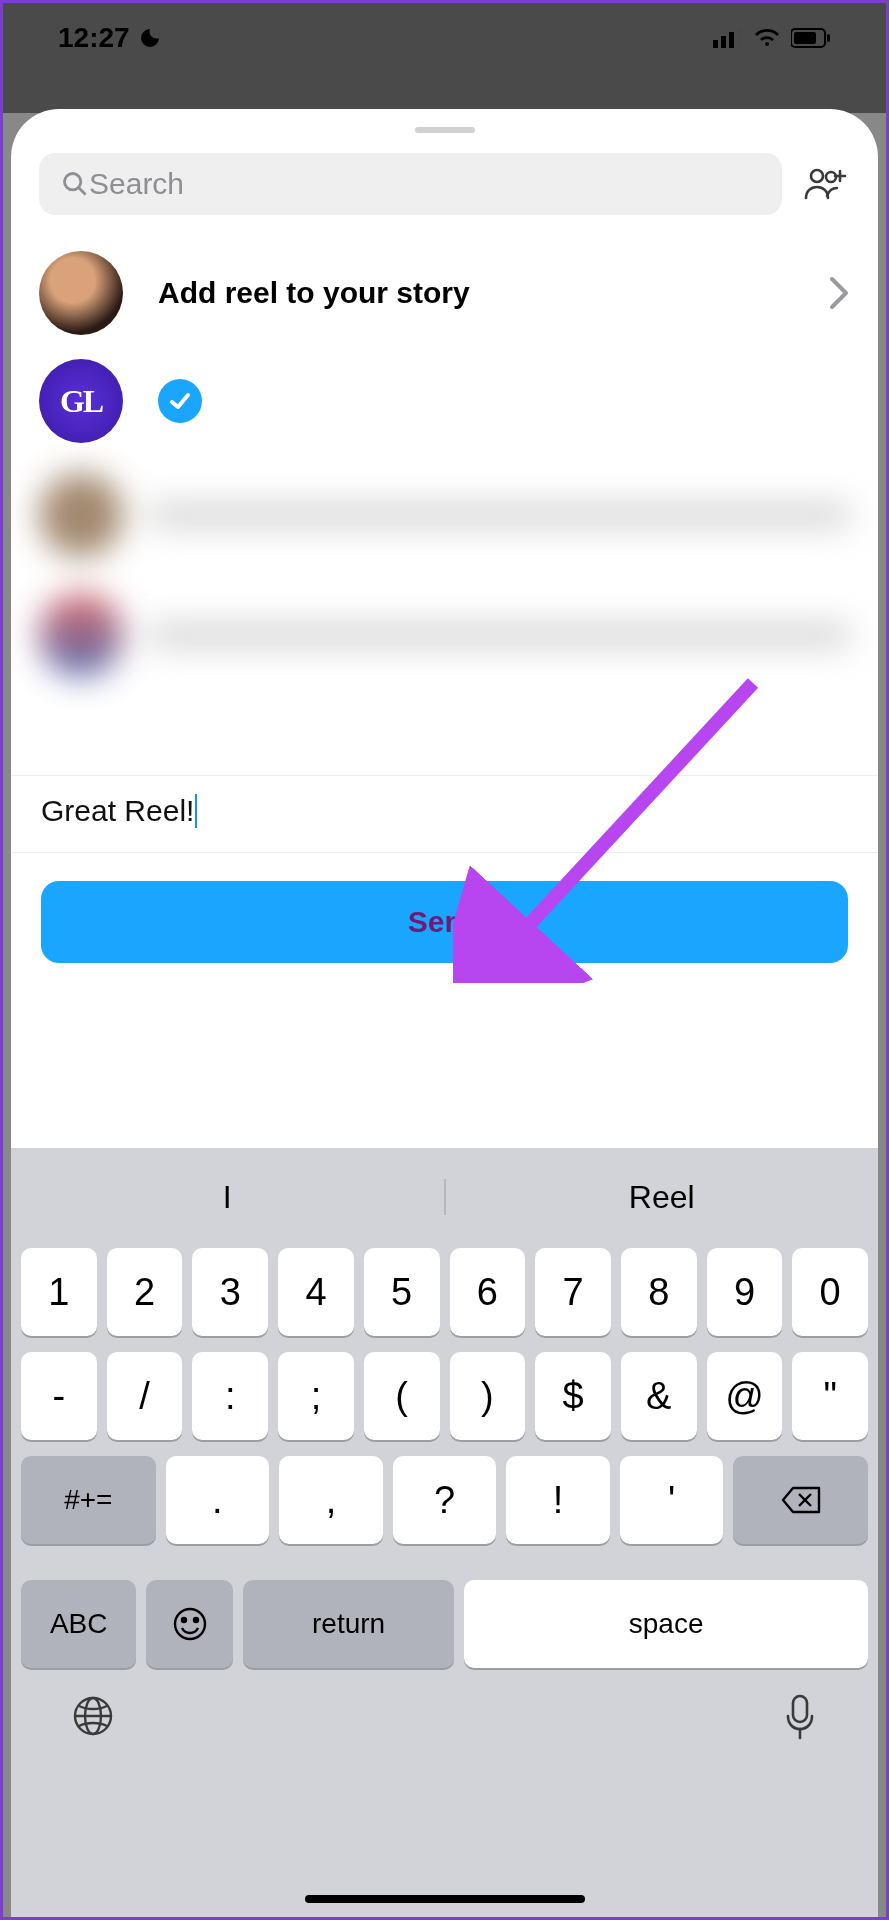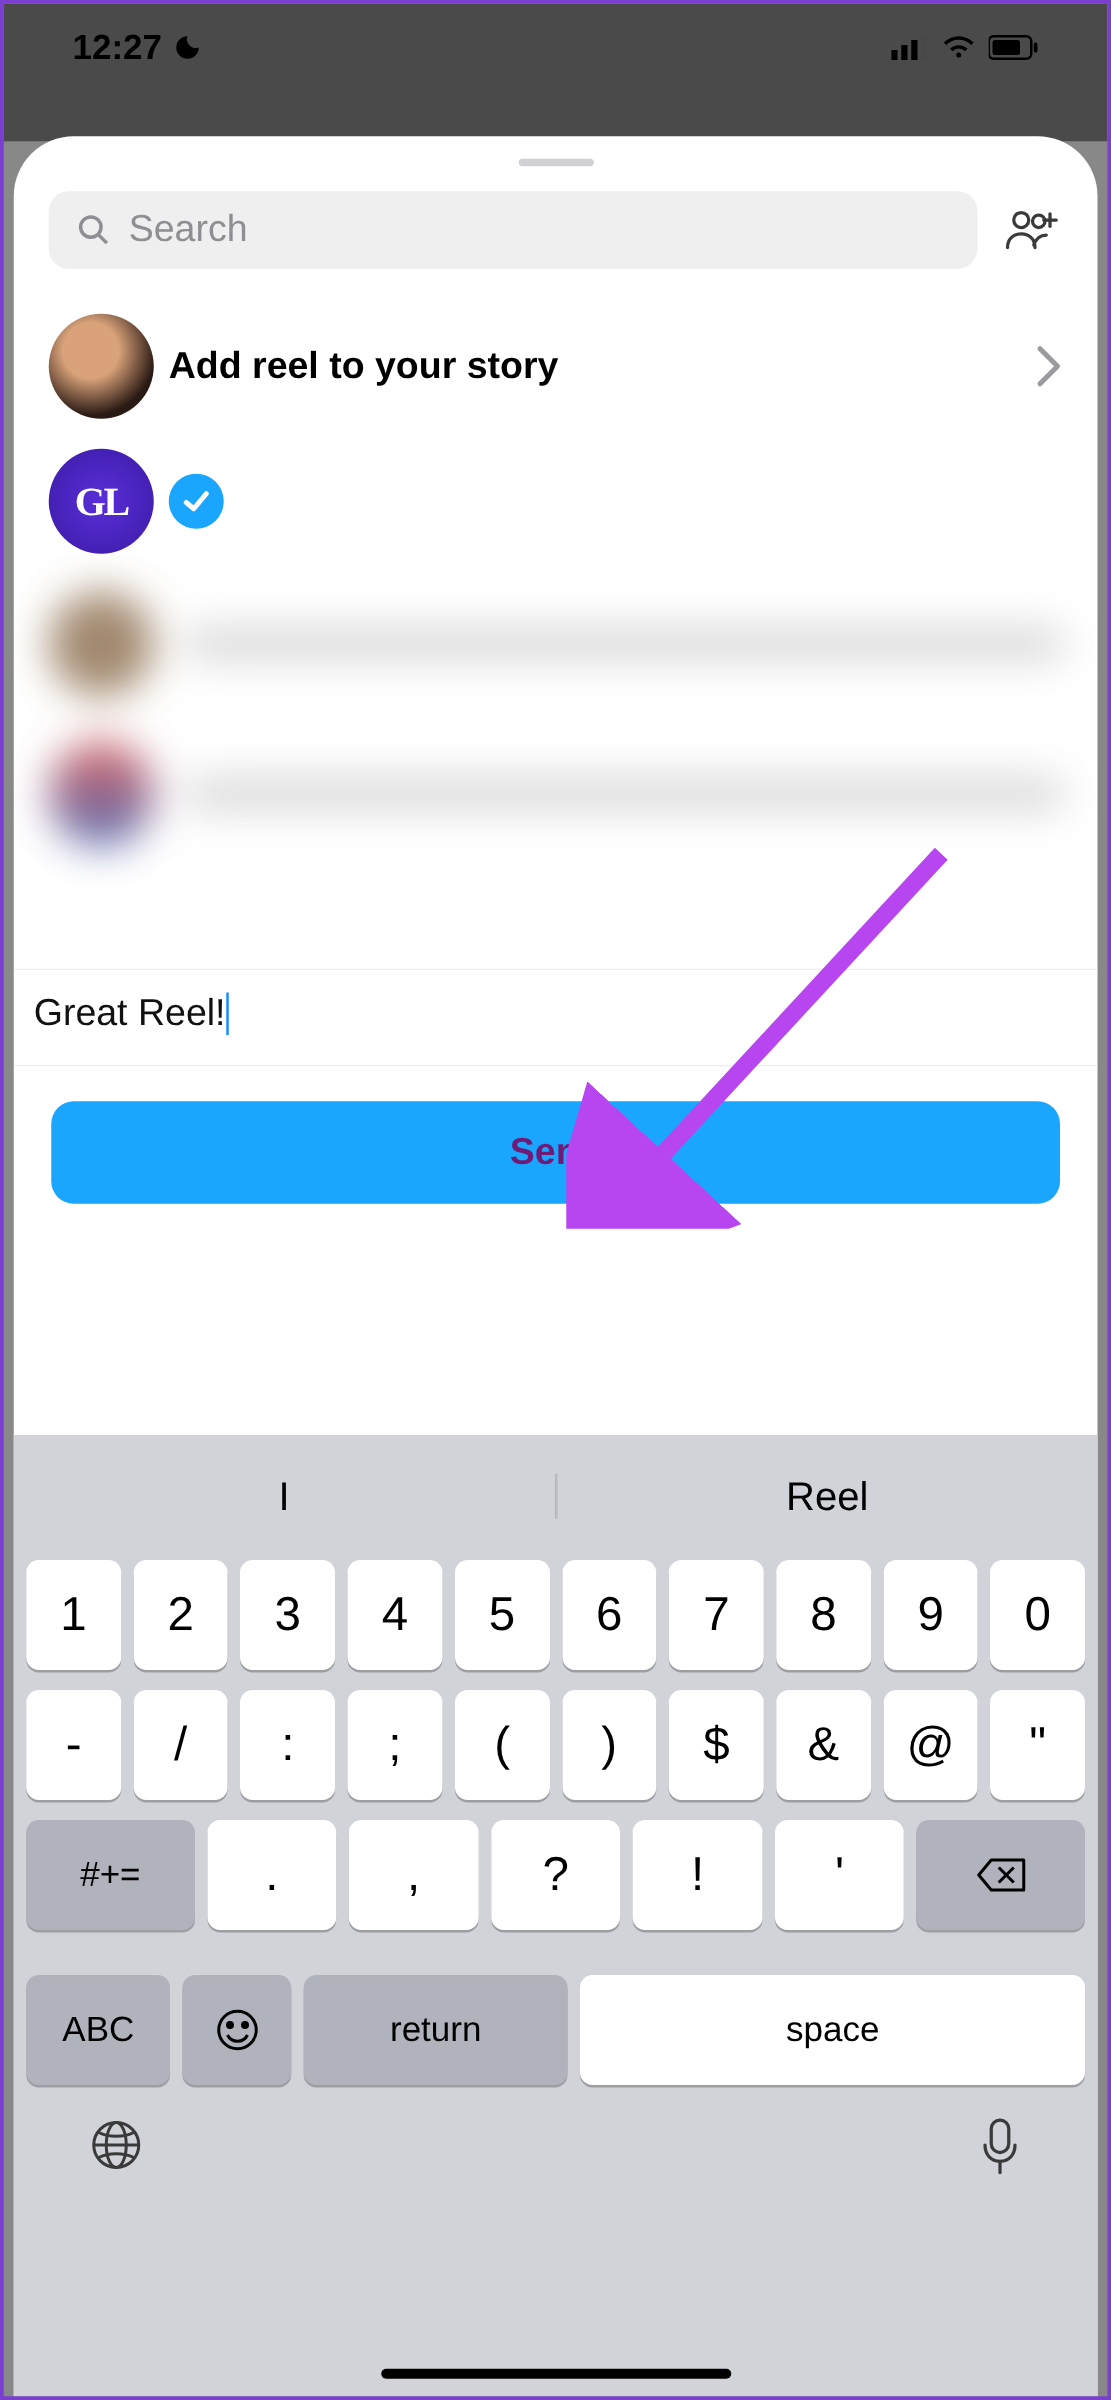--- a/index.html
+++ b/index.html
@@ -64,21 +64,20 @@
     margin-bottom: 24px;
   }
   .search-box {
     flex: 1;
     background: #efefef;
     border-radius: 16px;
     height: 62px;
     display: flex;
     align-items: center;
     padding: 0 22px;
-    gap: 14px;
   }
   .search-box input {
     border: none;
     background: transparent;
     outline: none;
     font-size: 30px;
     color: #8e8e93;
     flex: 1;
   }
   .search-box input::placeholder { color: #8e8e93; }
@@ -87,21 +86,21 @@
     height: 50px;
     display: flex;
     align-items: center;
     justify-content: center;
     color: #5a5a5a;
   }
   .list { padding: 0 28px; }
   .item {
     display: flex;
     align-items: center;
-    gap: 12px;
+    gap: 35px;
     height: 108px;
   }
   .avatar {
     width: 84px; height: 84px;
     border-radius: 50%;
     flex-shrink: 0;
   }
   .avatar-user { background: radial-gradient(circle at 40% 35%, #d9a27a 0 30%, #2a1a14 70%); }
   .avatar-gt {
     background: radial-gradient(circle, #5a2fd8, #3a1aa5);
@@ -125,21 +124,21 @@
   .blur-zone {
     height: 320px;
     padding: 0 28px;
     filter: blur(16px);
     opacity: 0.8;
   }
   .blur-item { display: flex; align-items: center; gap: 26px; height: 120px; }
   .blur-avatar { width: 84px; height: 84px; border-radius: 50%; }
   .blur-text { flex: 1; height: 24px; background: #c9c9c9; border-radius: 6px; }
   .message-row {
-    padding: 18px 16px 24px;
+    padding: 18px 30px 24px;
     border-top: 1px solid #eee;
     border-bottom: 1px solid #eee;
     display: flex;
     align-items: center;
   }
   .cursor-bar {
     display:inline-block;
     width:2px; height:34px;
     background:#1a8cff;
     vertical-align:middle;

